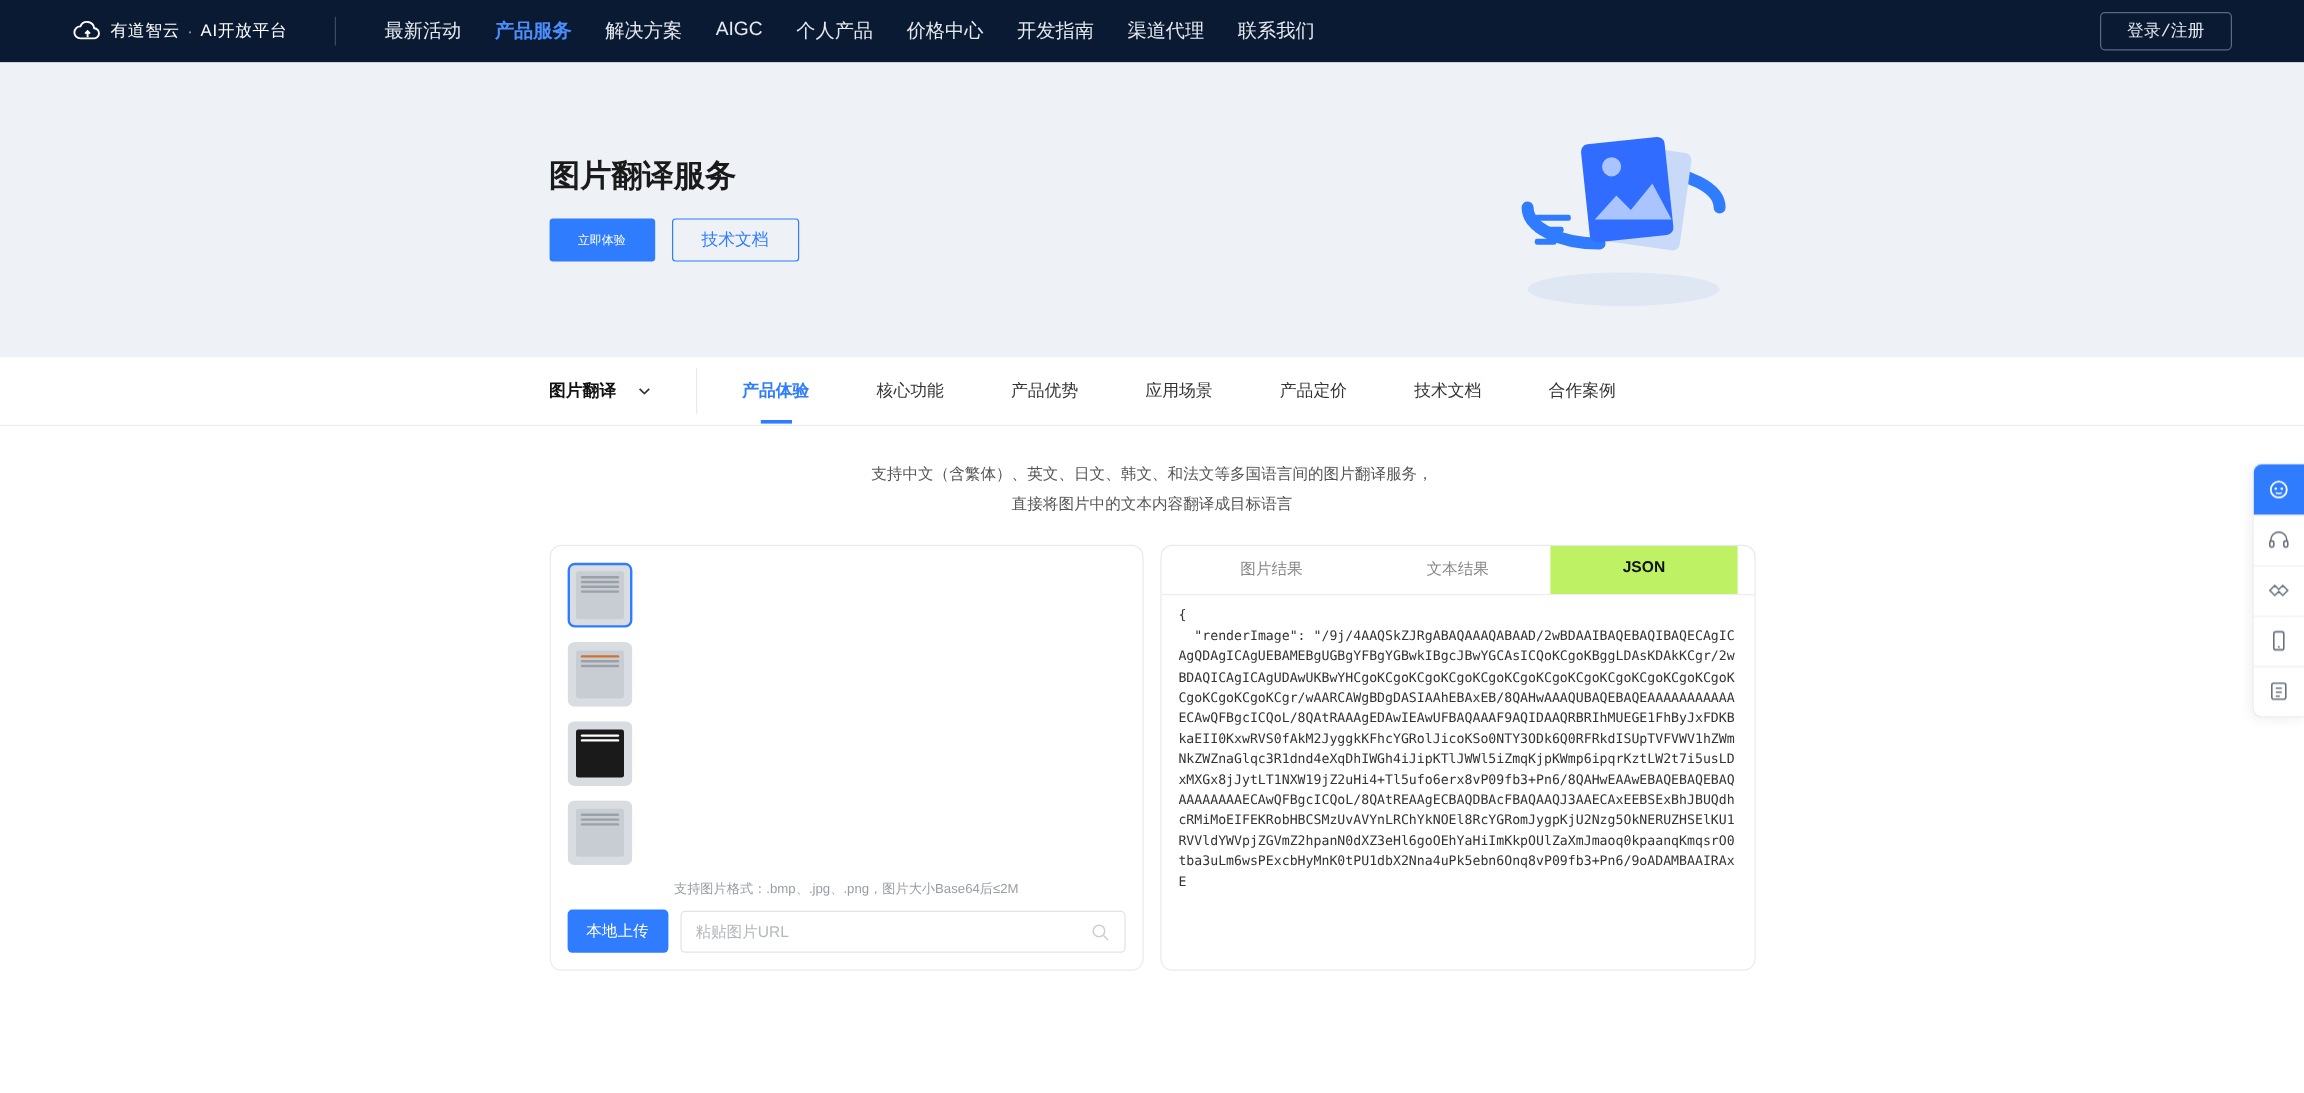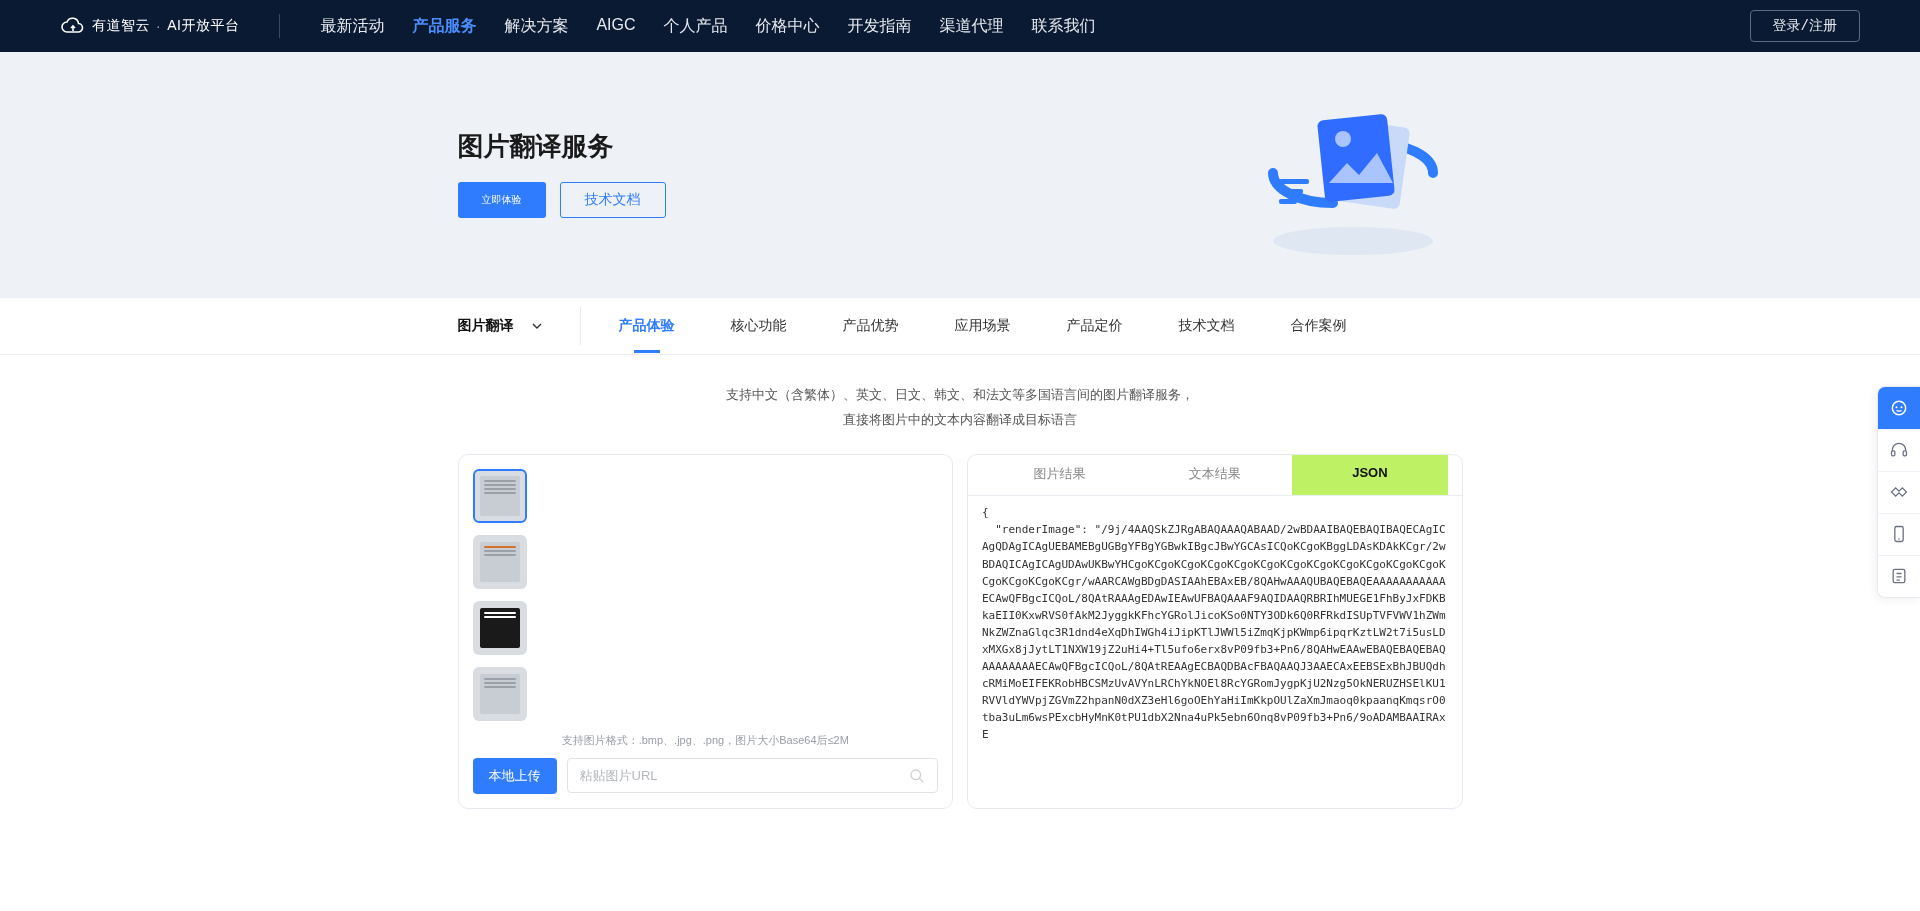--- a/index.html
+++ b/index.html
@@ -122,21 +122,21 @@
   padding: 18px 10px 10px 14px;
   display:flex; flex-direction:column; gap:10px;
 }
 .preview-heading { color:#d4702c; font-size:10px; font-weight:600; margin-top:14px;}
 .preview-line { height:3px; background:#b4b8bd; border-radius:1px; }
 .preview-line.short { width:60%; }
 .preview-line.med { width:85%; }
 .preview-line.long { width:95%; }
 .left-footer { margin-top: 12px; }
 .format-hint { text-align: center; font-size: 11px; color: #989da5; margin-bottom: 10px; }
-.upload-row { display: flex; gap: 10px; align-items: flex-start; }
+.upload-row { display: flex; gap: 10px; align-items: flex-end; }
 .upload-btn {
   background: #2f7cff; color: #fff; border: none;
   padding: 9px 16px; font-size: 13px; border-radius: 4px; cursor: pointer;
 }
 .url-input-wrap {
   flex: 1; position: relative;
   border: 1px solid #e0e4ea; border-radius: 4px;
 }
 .url-input {
   width: 100%; height: 100%; border: none; outline: none;

